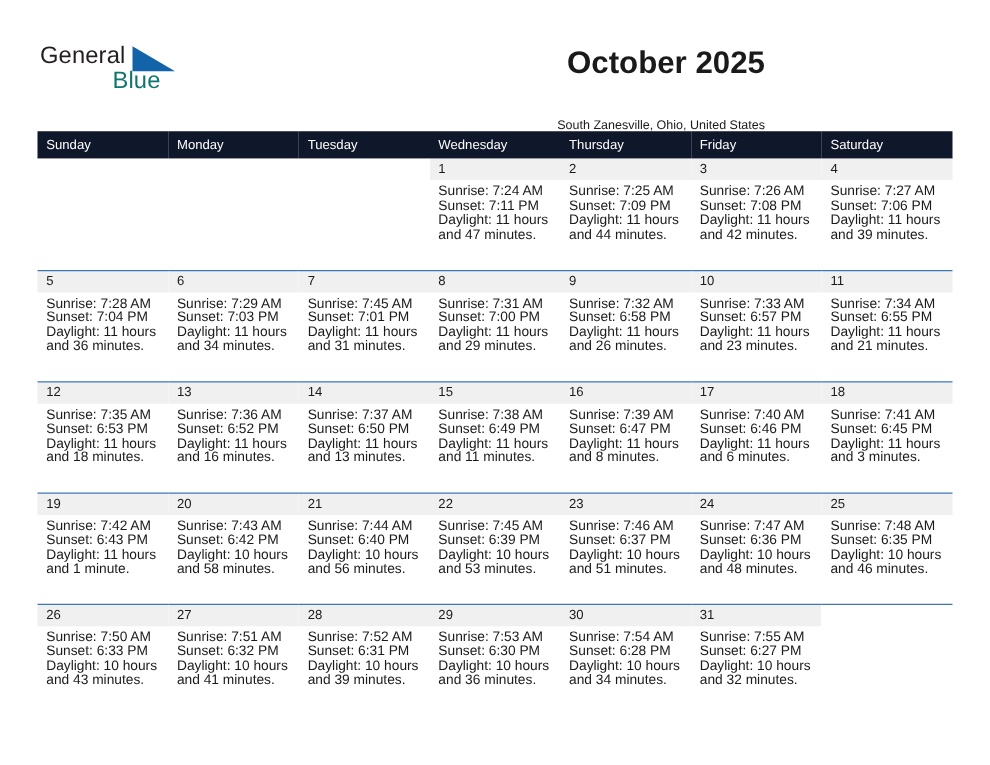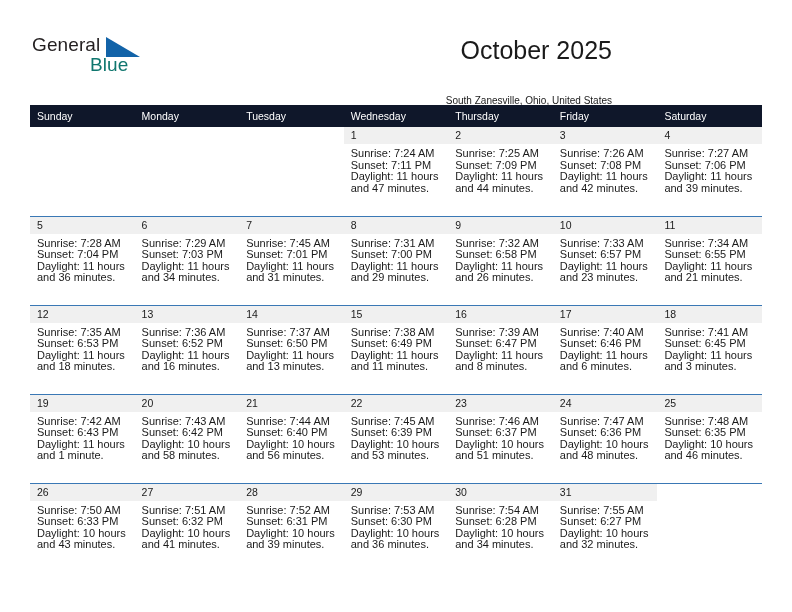--- a/index.html
+++ b/index.html
@@ -67,21 +67,21 @@
     border-top: 20px solid transparent;
   }
   .title {
     position: absolute;
     right: 36px;
     top: 36px;
     font-size: 25px;
     color: #1a1a1a;
     text-align: right;
     white-space: nowrap;
-    font-weight: normal;
+    font-weight: bold;
   }
   .subtitle {
     position: absolute;
     right: 36px;
     top: 95px;
     font-size: 10px;
     color: #1a1a1a;
     text-align: right;
     white-space: nowrap;
   }

